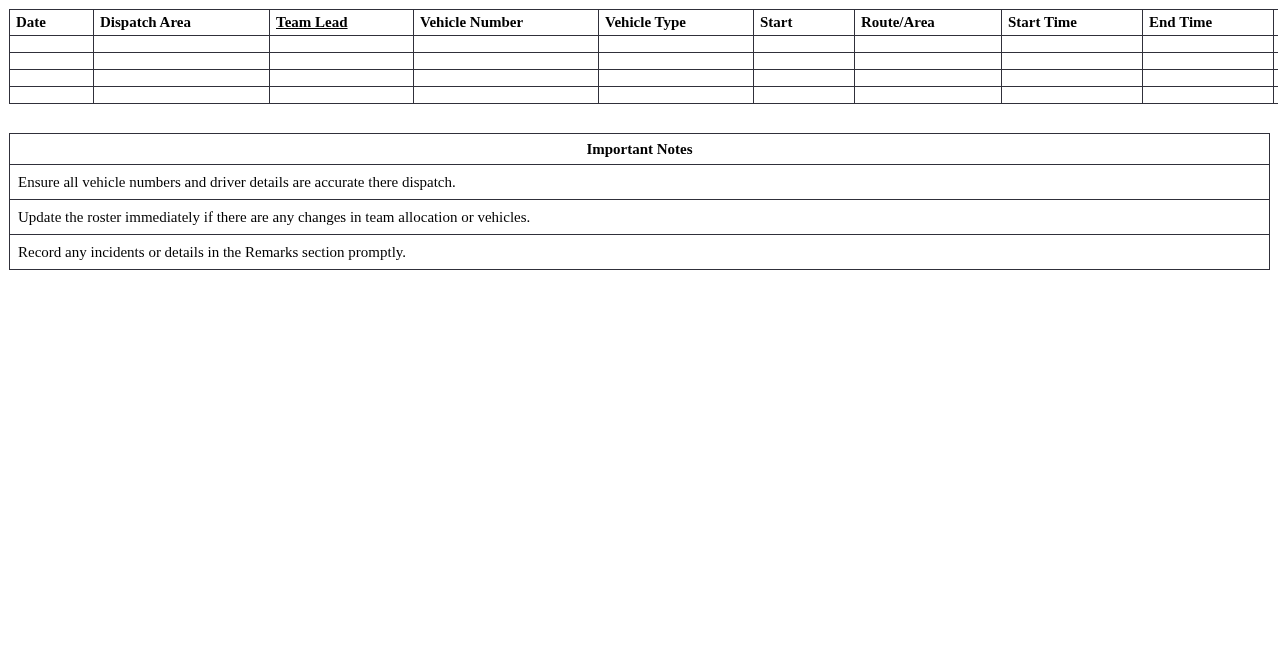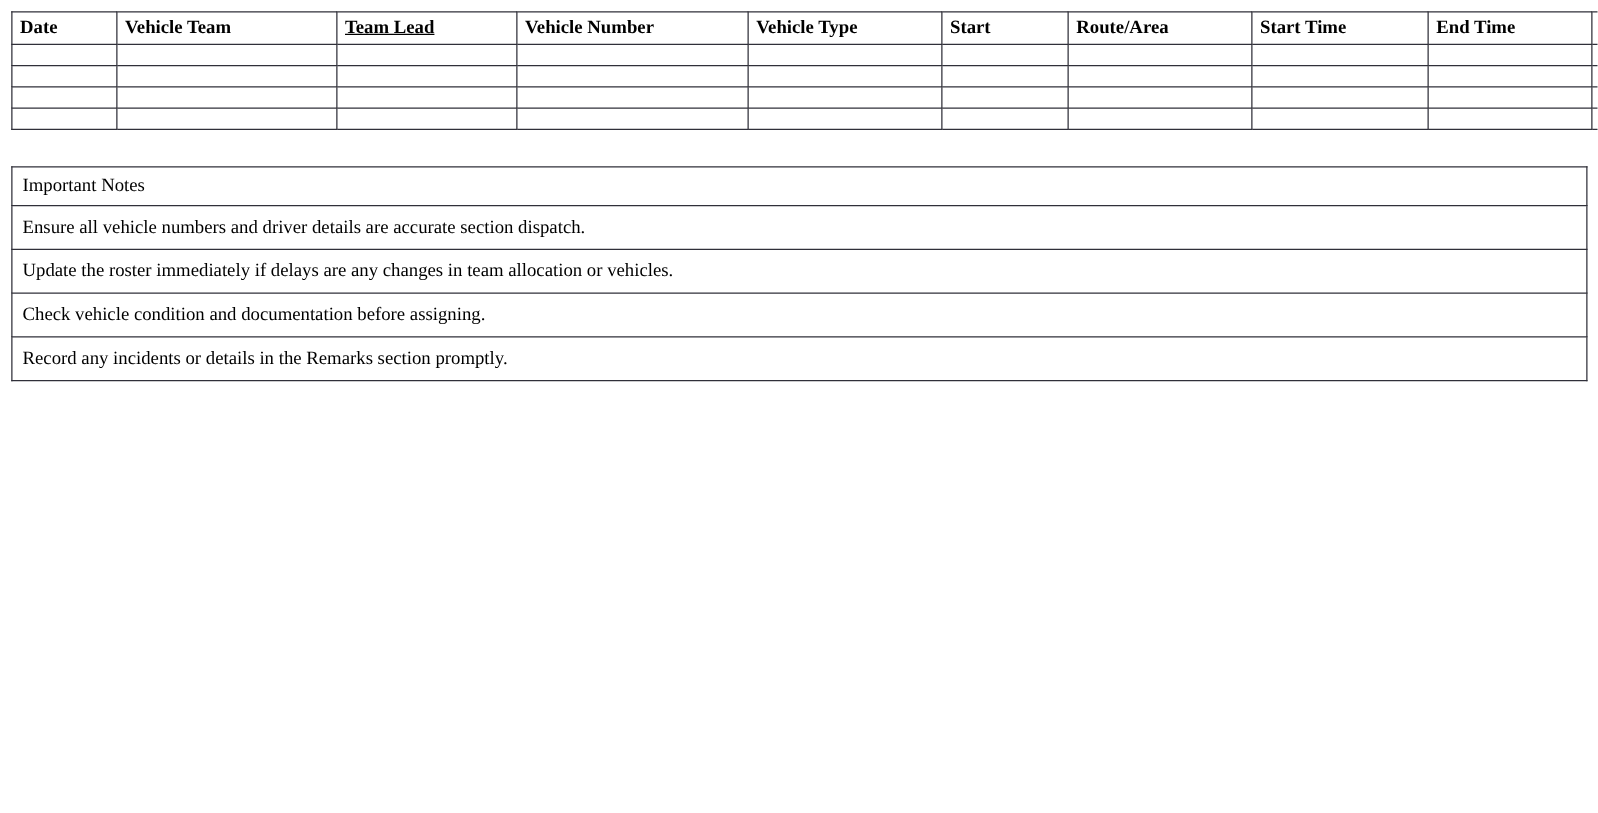--- a/index.html
+++ b/index.html
@@ -89,40 +89,41 @@
   table.notes td {
     border: 1px solid #30303a;
     padding: 4px 8px;
     font-size: 15px;
     line-height: 1.2;
     text-align: left;
     vertical-align: middle;
   }
 
   table.notes th {
-    font-weight: normal;
+    font-weight: bold;
     height: 22px;
+    text-align: center;
   }
 
   table.notes td {
     height: 26px;
     font-weight: normal;
   }
 </style>
 </head>
 <body>
 
 <div class="page">
 
   <div class="roster-wrap">
     <table class="roster">
       <thead>
         <tr>
           <th class="c0">Date</th>
-          <th class="c1">Vehicle Team</th>
+          <th class="c1">Dispatch Area</th>
           <th class="c2">Team Lead</th>
           <th class="c3">Vehicle Number</th>
           <th class="c4">Vehicle Type</th>
           <th class="c5">Start</th>
           <th class="c6">Route/Area</th>
           <th class="c7">Start Time</th>
           <th class="c8">End Time</th>
           <th class="c9">Remarks</th>
         </tr>
       </thead>
@@ -181,27 +182,24 @@
 
   <div class="notes-wrap">
     <table class="notes">
       <thead>
         <tr>
           <th>Important Notes</th>
         </tr>
       </thead>
       <tbody>
         <tr>
-          <td>Ensure all vehicle numbers and driver details are accurate section dispatch.</td>
-        </tr>
-        <tr>
-          <td>Update the roster immediately if delays are any changes in team allocation or vehicles.</td>
-        </tr>
-        <tr>
-          <td>Check vehicle condition and documentation before assigning.</td>
+          <td>Ensure all vehicle numbers and driver details are accurate there dispatch.</td>
+        </tr>
+        <tr>
+          <td>Update the roster immediately if there are any changes in team allocation or vehicles.</td>
         </tr>
         <tr>
           <td>Record any incidents or details in the Remarks section promptly.</td>
         </tr>
       </tbody>
     </table>
   </div>
 
 </div>
 

